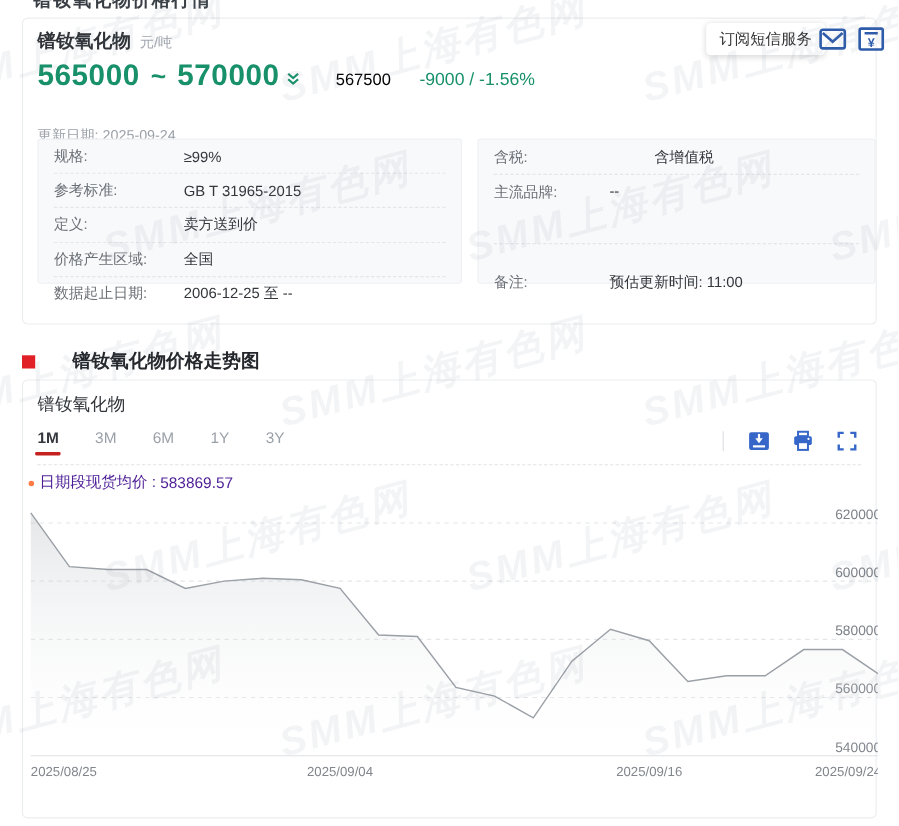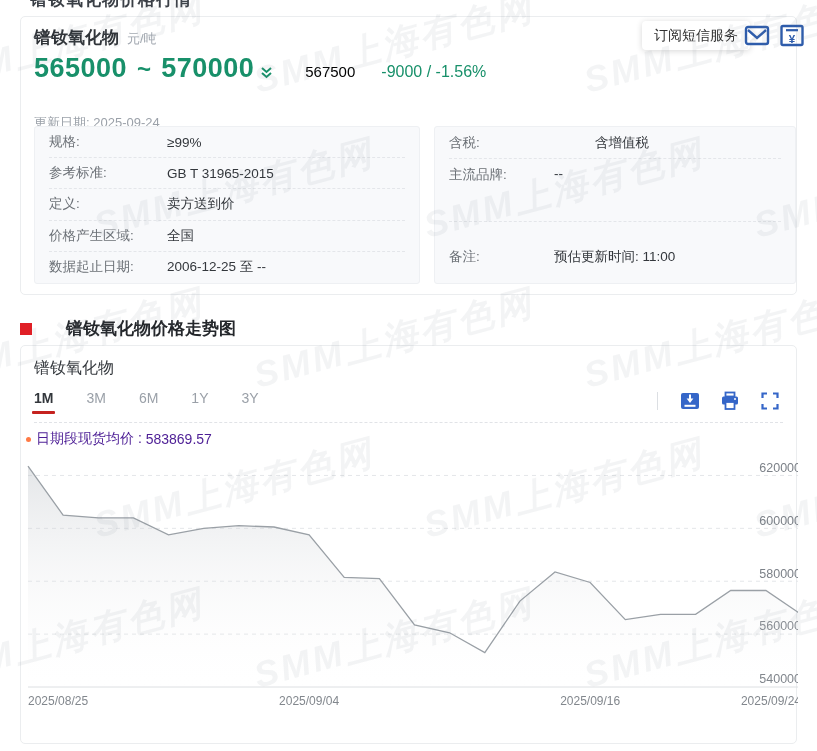--- a/index.html
+++ b/index.html
@@ -28,21 +28,21 @@
 
   .pc-update { position:absolute; left:13px; top:78px; font-size:13px; color:#9ba1a9;margin-top:19px; }
 
   .subscribe-box { position:absolute; left:621px; top:4px; height:29px; padding:0 12px; background:#fff; border-radius:4px;
     box-shadow:0 1px 6px rgba(0,0,0,.16); display:flex; align-items:center; font-size:14px; color:#333; }
   .subscribe-box:after { content:""; position:absolute; right:-4px; top:10px; width:8px; height:8px; background:#fff; transform:rotate(45deg); box-shadow:2px -2px 4px rgba(0,0,0,.06); }
   .icon-btn { position:absolute; top:5px; width:28px; height:27px; cursor:pointer; }
 
   
   .panels { position:absolute; left:13px; top:109px; display:flex; gap:14px; }
-  .panel { background:#f8f9fb; border:1px solid #eef0f3; border-radius:3px; height:158px; padding:0 14px; }
+  .panel { background:#f8f9fb; border:1px solid #eef0f3; border-radius:3px; height:132px; padding:0 14px; }
   .panel-left { width:386px; }
   .panel-right { width:362px; }
   .spec-row { display:flex; align-items:center; font-size:13.5px; border-bottom:1px dashed #e4e6ea; }
   .panel-left .spec-row { height:31.2px; }
   .panel-left .spec-row:last-child { border-bottom:none; }
   .panel-right .spec-row:nth-child(1) { height:32px;gap:41px; }
   .panel-right .spec-row:nth-child(2) { height:63px; align-items:flex-start; padding-top:7px; }
   .panel-right .spec-row:nth-child(3) { height:61px; border-bottom:none; align-items:center; padding-top:9px; }
   .spec-label { color:#6b7076; width:118px; flex:none; }
   .panel-right .spec-label { width:105px; }

